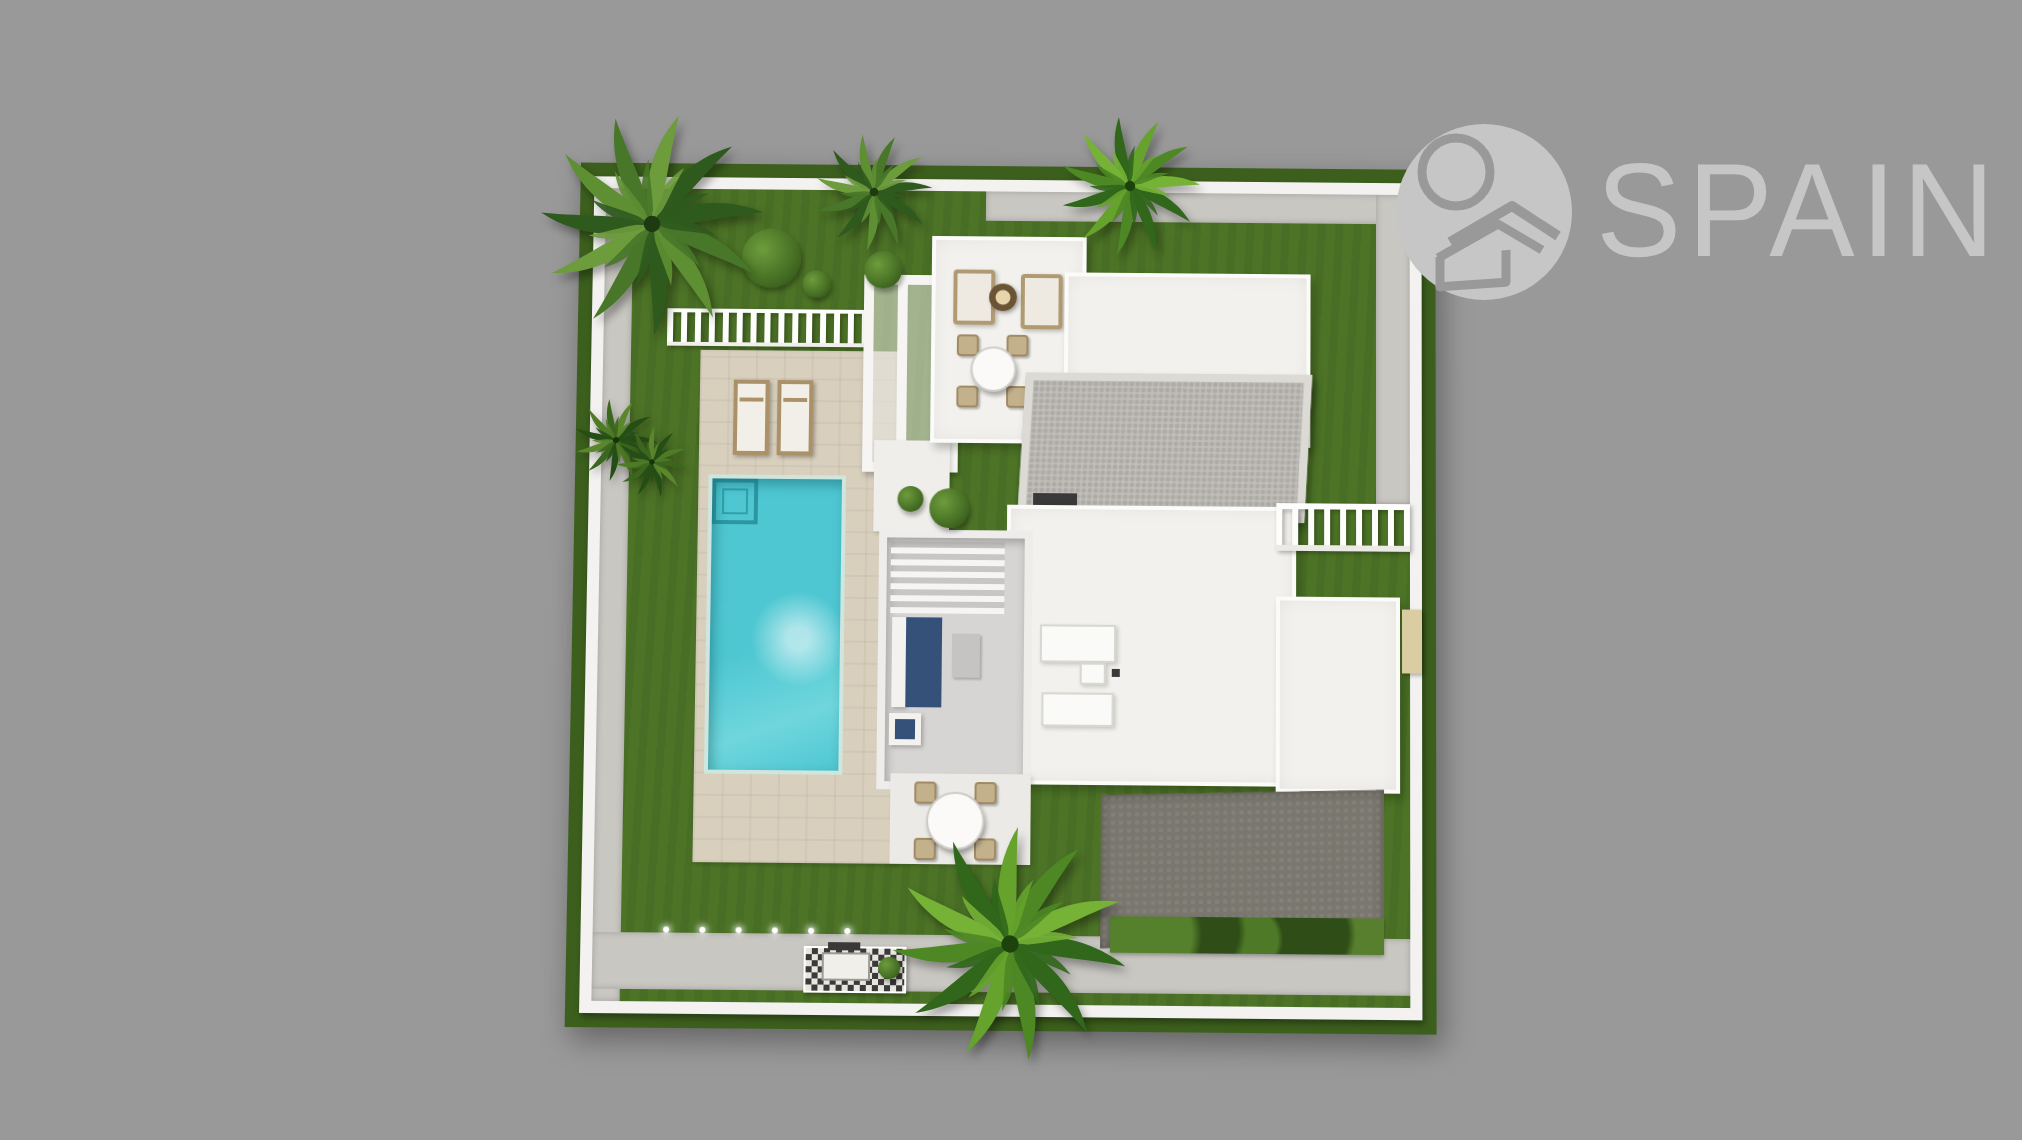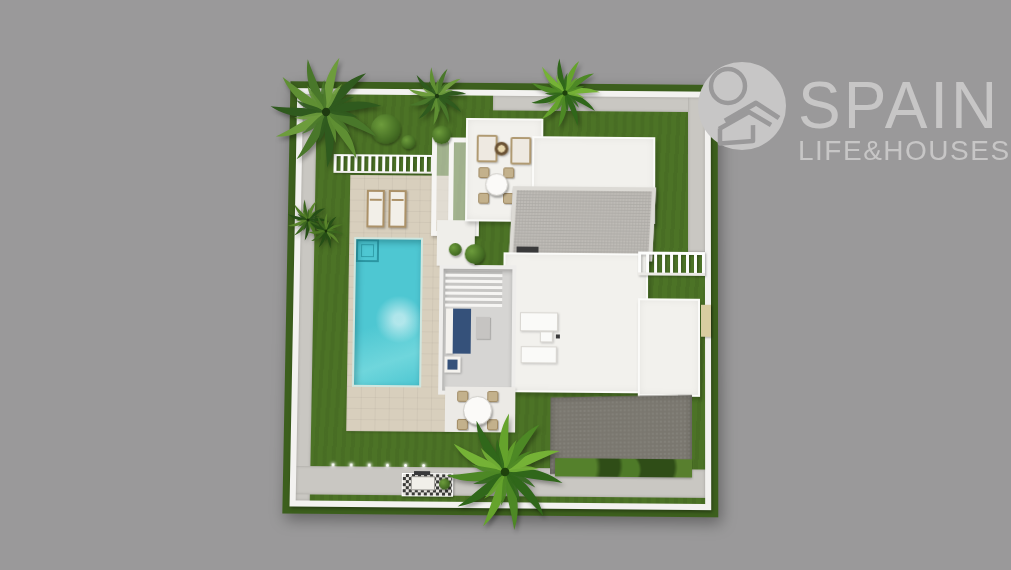--- a/index.html
+++ b/index.html
@@ -299,14 +299,13 @@
 <svg class="abs" id="logo-mark" viewBox="0 0 90 90">
   <circle cx="45" cy="45" r="44" fill="#c7c6c6"></circle>
   <circle cx="31" cy="25" r="17" fill="none" stroke="#9a999a" stroke-width="4.5"></circle>
   <path d="M28 60 L59 42 L82 57" fill="none" stroke="#9a999a" stroke-width="5" stroke-linejoin="round"></path>
   <path d="M22 68 L52 51 L74 64" fill="none" stroke="#9a999a" stroke-width="4.5" stroke-linejoin="round"></path>
   <path d="M23 69 L23 84 L56 84 L56 68" fill="none" stroke="#9a999a" stroke-width="4.5" stroke-linejoin="round" transform="skewY(-4)"></path>
 </svg>
 
 <div class="abs" id="brand">
   <div class="brand-name">SPAIN</div>
-  <div class="brand-tagline">LIFE&amp;HOUSES</div>
 </div>
 
 </body></html>

